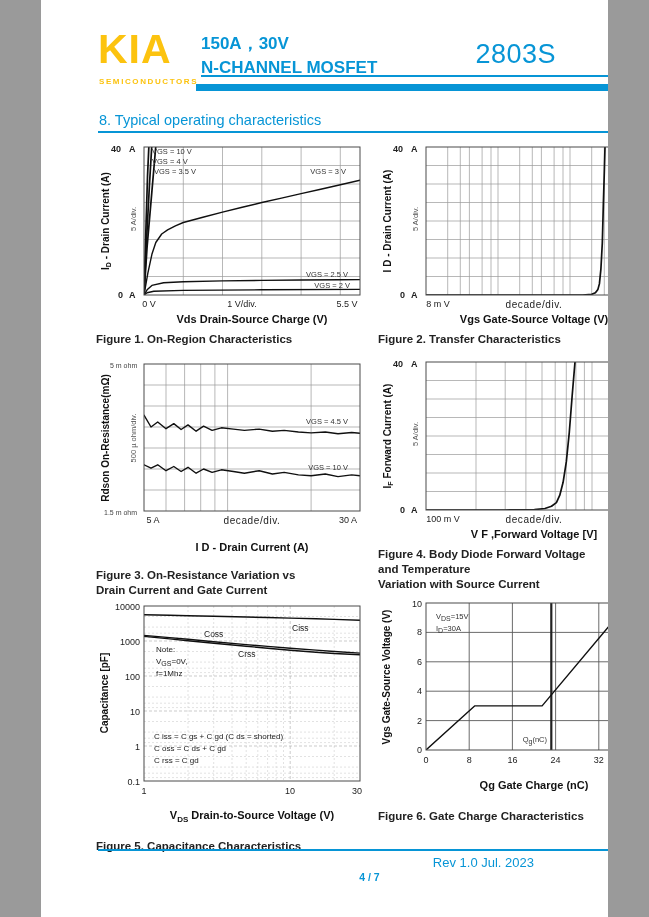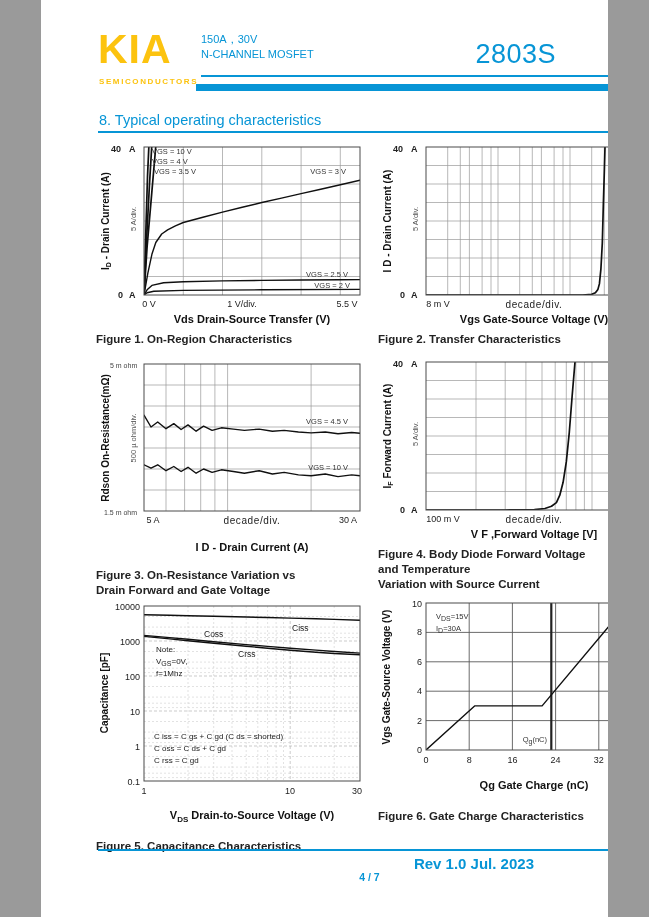--- a/index.html
+++ b/index.html
@@ -4,34 +4,34 @@
 <style>
   html,body{margin:0;padding:0;background:#9a9a9a;}
   .page{position:relative;width:567px;height:917px;margin:0 auto;background:#ffffff;
         font-family:"Liberation Sans",sans-serif;overflow:hidden;}
 
   
   .logo{position:absolute;left:57px;top:29px;font-size:41px;font-weight:bold;
         color:#fcc30f;letter-spacing:1px;line-height:1;}
   .logo-sub{position:absolute;left:58px;top:77px;font-size:8px;font-weight:bold;
         color:#fcc30f;letter-spacing:1.6px;}
-  .spec{position:absolute;left:160px;top:32px;color:#0795d6;font-weight:normal;
-        font-size:11px;line-height:1.4;}
+  .spec{position:absolute;left:160px;top:32px;color:#0795d6;font-weight:bold;
+        font-size:17px;line-height:1.4;}
   .part{position:absolute;right:52px;top:39px;color:#0795d6;font-size:27px;letter-spacing:.5px;}
   .hline-thin{position:absolute;left:160px;top:75px;width:440px;height:1.5px;background:#0795d6;}
   .hline-thick{position:absolute;left:155px;top:84px;width:452px;height:7px;background:#0795d6;}
 
   .sec-title{position:absolute;left:58px;top:112px;font-size:14.5px;color:#0795d6;text-align:right;}
   .sec-underline{position:absolute;left:57px;top:131px;width:541px;height:2px;background:#0795d6;}
 
   
   .foot-line{position:absolute;left:57px;top:849px;width:543px;height:2px;background:#0795d6;}
   .foot-page{position:absolute;left:57px;top:855px;width:543px;text-align:center;
              font-size:10.5px;font-weight:bold;color:#0795d6;margin-top:16px;}
-  .foot-rev{position:absolute;right:74px;top:855px;font-size:15px;font-weight:bold;color:#0795d6;}
+  .foot-rev{position:absolute;right:74px;top:855px;font-size:13px;font-weight:normal;color:#0795d6;}
 
   
   .fig{position:absolute;width:278px;}
   #f1{left:55px;top:141px}  #f2{left:337px;top:141px}
   #f3{left:55px;top:358px}  #f4{left:337px;top:356px}
   #f5{left:55px;top:600px}  #f6{left:337px;top:595px}
 
   svg{display:block}
   svg text{fill:#222;font-family:"Liberation Sans",sans-serif;}
   .pframe{fill:none;stroke:#4a4a4a;stroke-width:1;}
@@ -117,21 +117,21 @@
       <text class="tick" x="53" y="166" text-anchor="middle">0 V</text>
       <text class="tick" x="146" y="166" text-anchor="middle">1 V/div.</text>
       <text class="tick" x="251" y="166" text-anchor="middle">5.5 V</text>
       <text class="cl" x="56" y="13">VGS = 10 V</text>
       <text class="cl" x="56" y="23">VGS = 4 V</text>
       <text class="cl" x="58" y="33">VGS = 3.5 V</text>
       <text class="cl" x="250" y="33" text-anchor="end">VGS = 3 V</text>
       <text class="cl" x="252" y="136" text-anchor="end">VGS = 2.5 V</text>
       <text class="cl" x="254" y="147" text-anchor="end">VGS = 2 V</text>
     </svg>
-    <div class="xt">Vds Drain-Source Transfer (V)</div>
+    <div class="xt">Vds Drain-Source Charge (V)</div>
     <div class="cap">Figure 1. On-Region Characteristics</div>
   </div>
 
   <div class="fig" id="f2">
     <svg width="278" height="170" viewBox="0 0 278 170">
       <defs>
           <clipPath id="c2">
             <rect x="48" y="6" width="216" height="148"></rect>
           </clipPath>
         </defs>
@@ -211,21 +211,21 @@
       <text class="yt" transform="rotate(-90 13 80)" x="13" y="80" text-anchor="middle">Rdson On-Resistance(mΩ)</text>
       <text class="tick" x="57" y="165" text-anchor="middle">5 A</text>
       <text class="tickw" x="156" y="166" text-anchor="middle">decade/div.</text>
       <text class="tick" x="252" y="165" text-anchor="middle">30 A</text>
       <text class="cl" x="252" y="66" text-anchor="end">VGS = 4.5 V</text>
       <text class="cl" x="252" y="112" text-anchor="end">VGS = 10 V</text>
     </svg>
     <div class="xt xt-sp">I D - Drain Current (A)</div>
     <div class="cap cap-sp">
       <div>Figure 3. On-Resistance Variation  vs</div>
-      <div>Drain Forward and Gate Voltage</div>
+      <div>Drain Current and Gate Current</div>
     </div>
   </div>
 
   <div class="fig" id="f4">
     <svg width="278" height="170" viewBox="0 0 278 170">
       <defs>
           <clipPath id="c4">
             <rect x="48" y="6" width="216" height="148"></rect>
           </clipPath>
         </defs>

